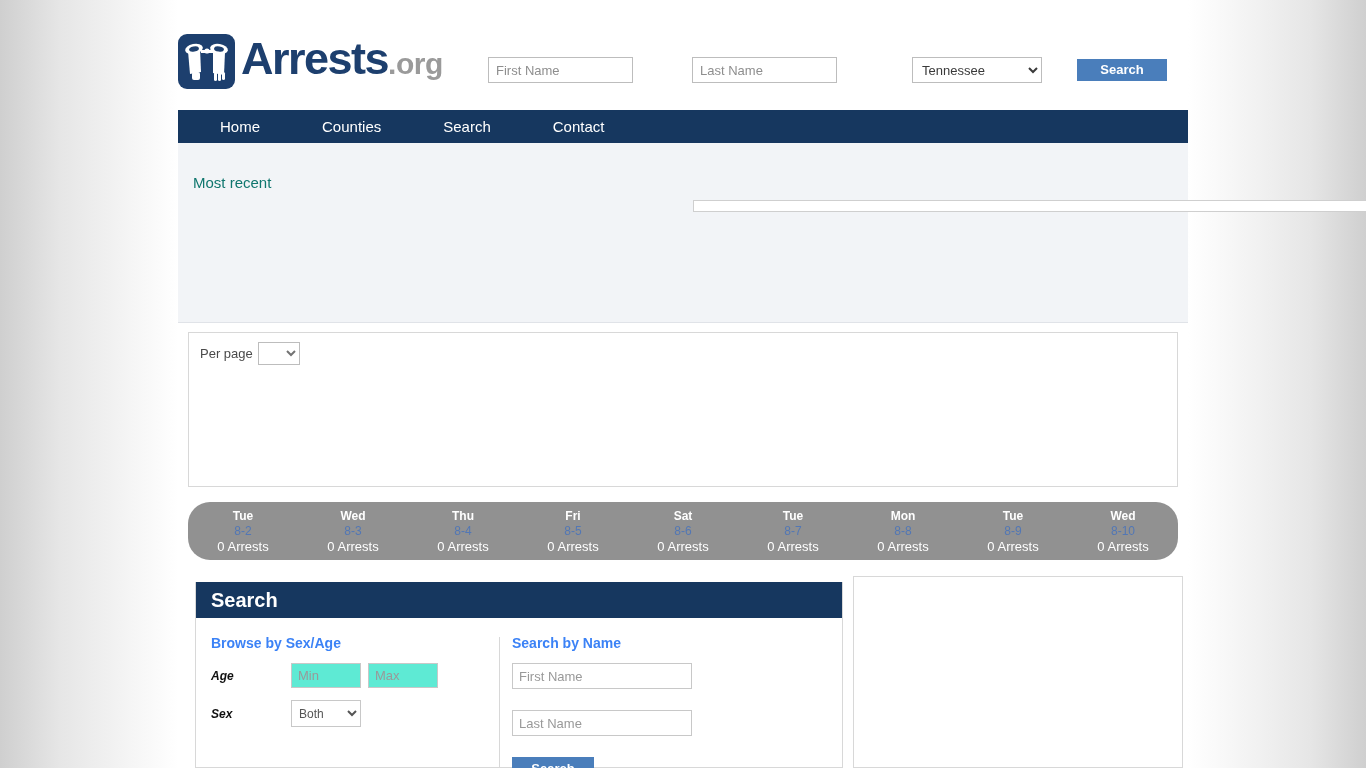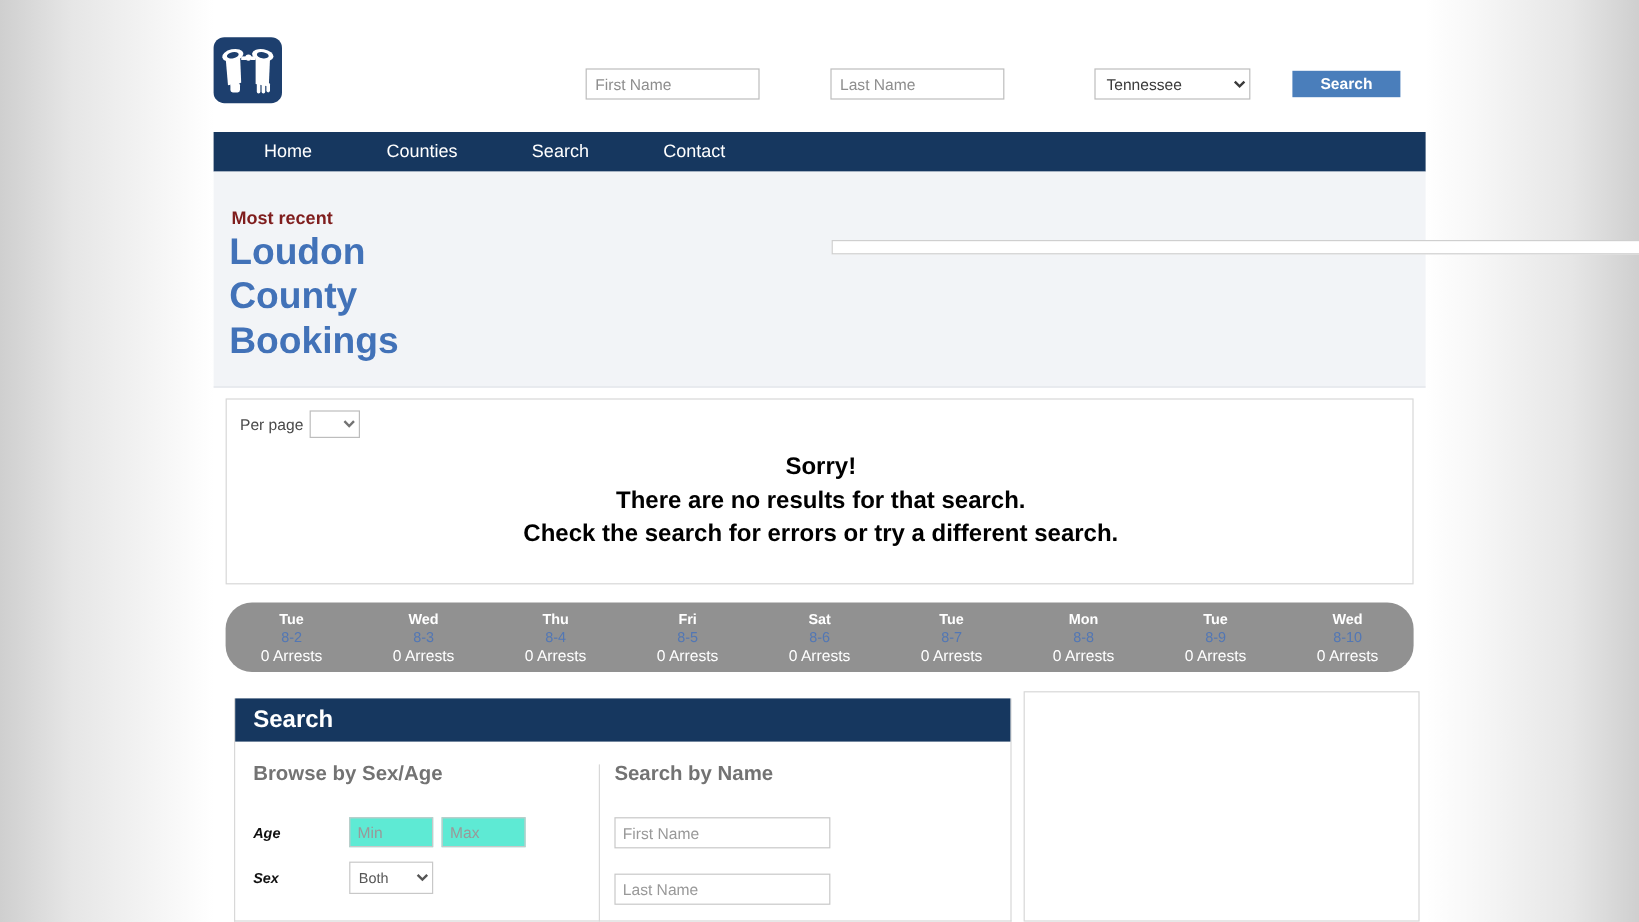--- a/index.html
+++ b/index.html
@@ -123,22 +123,22 @@
     position: absolute;
     left: 0; top: 143px;
     width: 1010px; height: 180px;
     background: #f2f4f7;
     border-bottom: 1px solid #e0e3e8;
   }
   .most-recent {
     position: absolute;
     left: 15px; top: 31px;
     font-size: 15px;
-    font-weight: bold;
-    color: #7f1d1d;
+    font-weight: normal;
+    color: #0f766e;
   }
   .county-title {
     position: absolute;
     left: 13px; top: 48px;
     width: 200px;
     font-size: 31px;
     font-weight: bold;
     color: #4272b8;
     line-height: 37px;
   }
@@ -247,24 +247,24 @@
     left: 316px; top: 17px;
     width: 300px;
   }
   .divider {
     position: absolute;
     left: 303px; top: 19px;
     width: 1px; height: 131px;
     background: #d8d8d8;
   }
   .col-head {
-    font-size: 17px;
-    font-weight: bold;
-    color: #737373;
-    margin-bottom: 26px;
+    font-size: 14px;
+    font-weight: bold;
+    color: #3b82f6;
+    margin-bottom: 12px;
   }
   .field-row {
     display: flex; align-items: center;
     margin-bottom: 12px;
   }
   .field-label {
     font-size: 12px; font-weight: bold; color: #111;
     width: 80px;
     font-style: italic;
   }
@@ -342,55 +342,52 @@
             <rect x="44" y="38" width="3" height="8" rx="1.5"></rect>
 
             <rect x="14" y="38" width="8" height="8" rx="2"></rect>
           </g>
           <g fill="#1d3f6e">
             <ellipse cx="16" cy="15" rx="5" ry="2.6" transform="rotate(-12 16 15)"></ellipse>
             <ellipse cx="41" cy="15" rx="5" ry="2.6" transform="rotate(10 41 15)"></ellipse>
           </g>
         </svg>
       </div>
+      <div class="logo-text">
+        <span>Arrests</span><span class="logo-org">.org</span>
+      </div>
     </div>
 
     <input class="hdr-input" id="hdr-first" type="text" placeholder="First Name" value="" style="">
     <input class="hdr-input" id="hdr-last" type="text" placeholder="Last Name" style="">
     <select class="hdr-select"><option>Tennessee</option></select>
     <button class="hdr-search-btn">Search</button>
   </div>
 
   <div class="nav">
     <ul>
       <li>Home</li>
       <li>Counties</li>
       <li>Search</li>
       <li>Contact</li>
     </ul>
   </div>
 
   <div class="hero">
     <div class="most-recent">Most recent</div>
-    <div class="county-title">Loudon County Bookings</div>
     <div class="hero-slot-outer">
       <div class="hero-slot"></div>
     </div>
   </div>
 
   <div class="results">
     <div class="perpage-row">
       <span class="perpage-label">Per page</span>
       <select class="perpage-select"><option>14</option></select>
     </div>
-    <div class="noresults">
-      <div>Sorry!</div>
-      <div>There are no results for that search.</div>
-      <div>Check the search for errors or try a different search.</div>
-    </div>
   </div>
 
   <div class="daybar" id="daybar">
       <div class="day">
         <div class="dow">Tue</div>
         <div class="date">8-2</div>
         <div class="cnt">0 Arrests</div>
       </div>
       <div class="day">
         <div class="dow">Wed</div>

